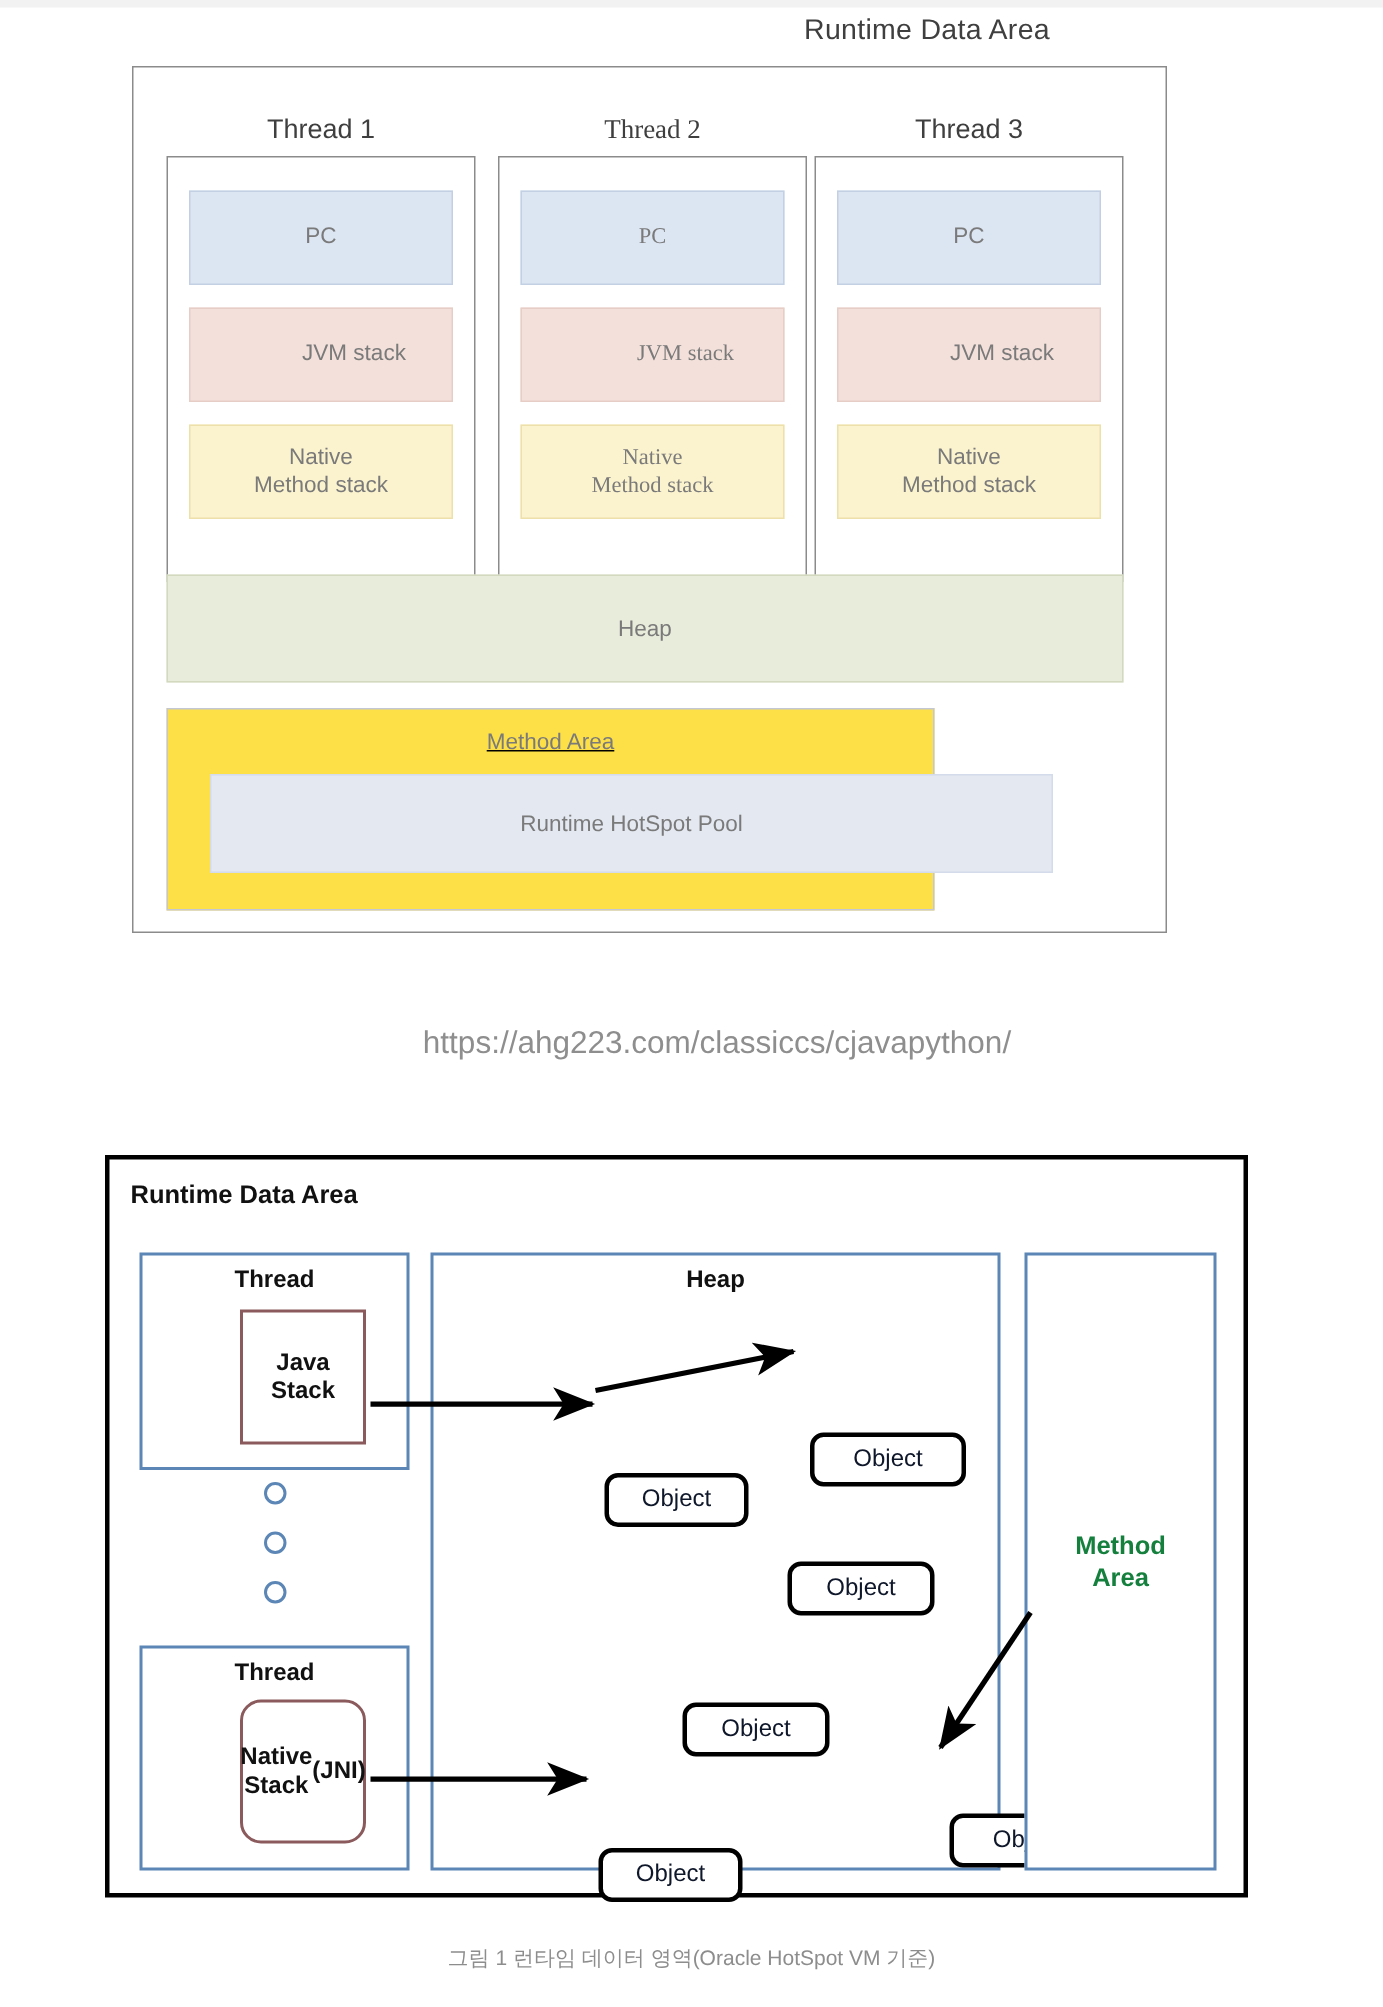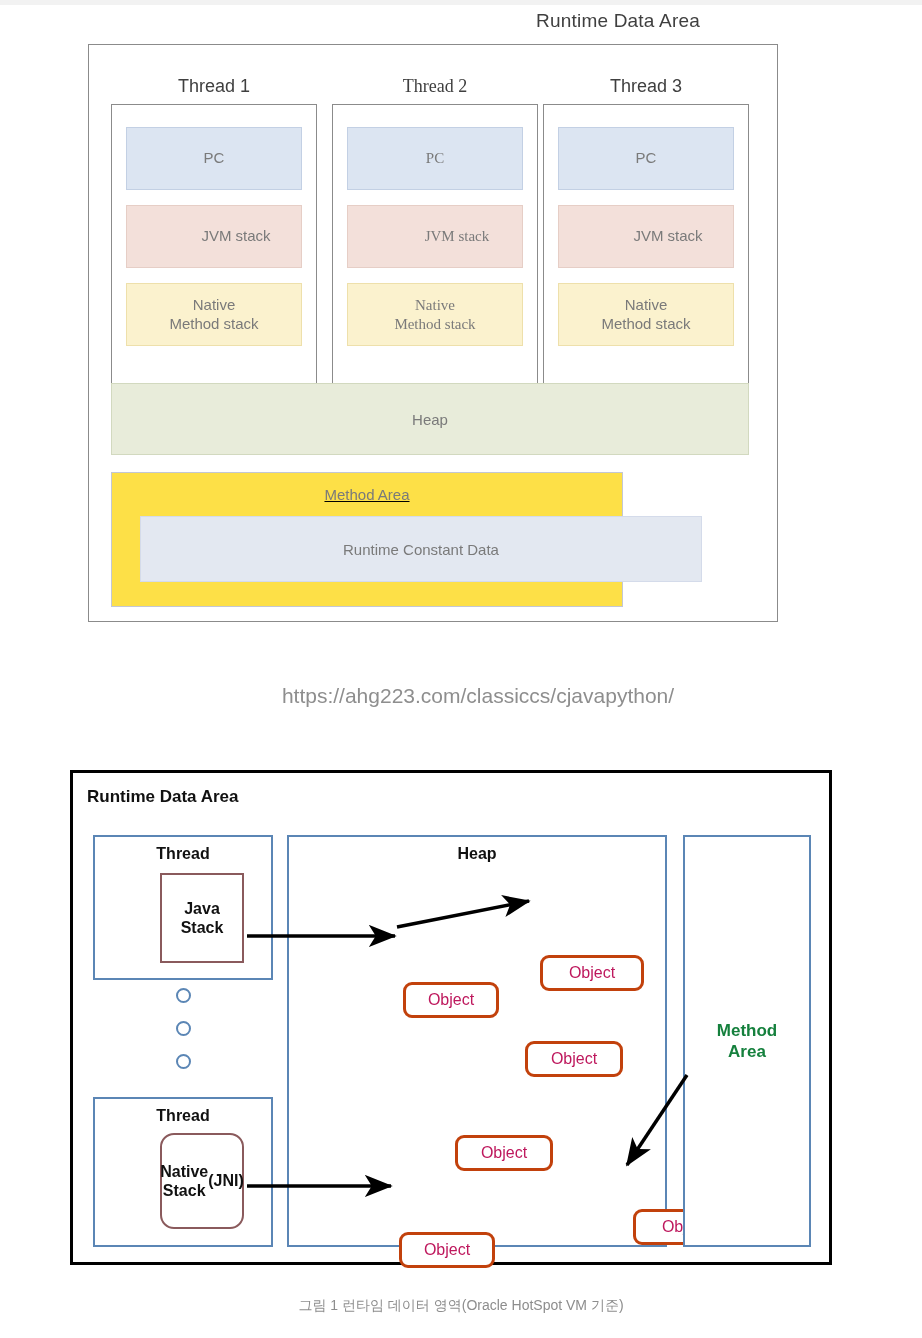--- a/index.html
+++ b/index.html
@@ -133,23 +133,23 @@
     border: 2px solid #5b86b5; background: #ffffff;
     display: flex; align-items: center; justify-content: center;
   }
   .d2-methodlabel {
     text-align: center; font-size: 17px; font-weight: bold; color: #15803d;
     line-height: 1.25;
   }
 
   .obj {
     position: absolute;
-    border: 3px solid #c2410c; border-radius: 9px; background: #ffffff;
-    display: flex; align-items: center; justify-content: center;
-    font-size: 16px; color: #be185d;
+    border: 3px solid #000000; border-radius: 9px; background: #ffffff;
+    display: flex; align-items: center; justify-content: center;
+    font-size: 16px; color: #0f172a;
     height: 36px;
   }
 
   .d2-svg { position: absolute; left: 0; top: 0; width: 762px; height: 495px; pointer-events: none; }
 
   
   .caption {
     position: absolute; left: 0; top: 1297px; width: 922px;
     text-align: center; font-size: 14px; color: #8d8d8d;
     font-family: "Liberation Sans", "DejaVu Sans", sans-serif;
@@ -192,21 +192,21 @@
           <div class="d1-cell pc">PC</div>
           <div class="d1-cell jvm">JVM stack</div>
           <div class="d1-cell native">Native<br>Method stack</div>
         </div>
       </div>
 
       <div class="d1-heap">Heap</div>
 
       <div class="d1-method">
         <div class="d1-method-label">Method Area</div>
-        <div class="d1-rcp">Runtime Constant Data</div>
+        <div class="d1-rcp">Runtime HotSpot Pool</div>
       </div>
 
     </div>
   </div>
 
   <div class="url-line">https://ahg223.com/classiccs/cjavapython/</div>
 
   <div id="diagram2">
     <div class="d2-outer">
 

